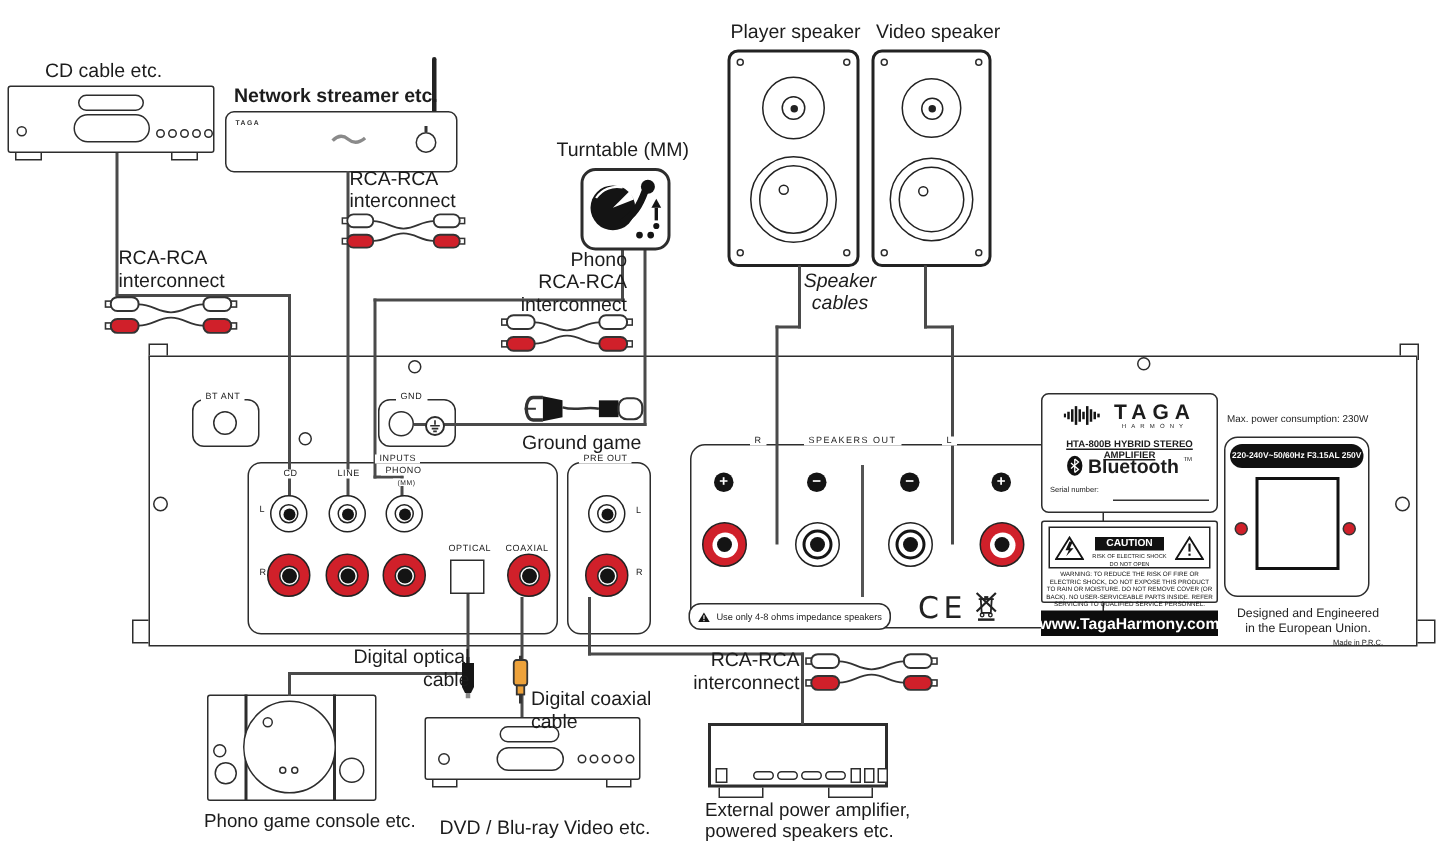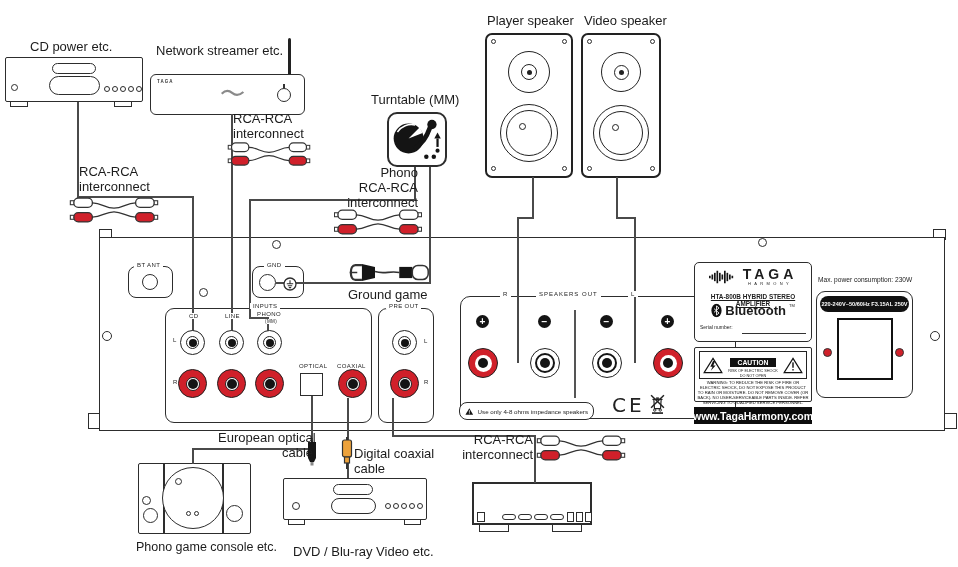--- a/index.html
+++ b/index.html
@@ -122,34 +122,34 @@
 </symbol>
 <symbol id="coaxplug" viewBox="0 0 14 34">
   <line x1="7" y1="0" x2="7" y2="3" stroke="#333" stroke-width="2"></line>
   <rect x="2.5" y="3" width="9" height="17" rx="2" fill="#eda23b" stroke="#333" stroke-width="1.2"></rect>
   <rect x="4.5" y="20" width="5" height="6" fill="#eda23b" stroke="#333" stroke-width="1.2"></rect>
   <rect x="6" y="26" width="2" height="6" fill="#333"></rect>
 </symbol>
 </defs>
 </svg>
 
-<div class="lbl" style="left:30px;top:39px;">CD power etc.</div>
+<div class="lbl" style="left:30px;top:39px;">CD cable etc.</div>
 <div class="box" style="left:5px;top:57px;width:138px;height:45px;border-radius:2px;"></div>
 <div class="slot" style="left:52px;top:63px;width:44px;height:11px;"></div>
 <div class="slot" style="left:49px;top:76px;width:51px;height:19px;"></div>
 <div class="circ" style="left:11px;top:84px;width:7px;height:7px;"></div>
 <div class="circ" style="left:104px;top:86px;width:6px;height:6px;"></div>
 <div class="circ" style="left:112px;top:86px;width:6px;height:6px;"></div>
 <div class="circ" style="left:120px;top:86px;width:6px;height:6px;"></div>
 <div class="circ" style="left:128px;top:86px;width:6px;height:6px;"></div>
 <div class="circ" style="left:136px;top:86px;width:6px;height:6px;"></div>
 <div class="foot" style="left:10px;top:101px;width:18px;height:6px;"></div>
 <div class="foot" style="left:114px;top:101px;width:18px;height:6px;"></div>
 
-<div class="lbl" style="left:156px;top:43px;">Network streamer etc.</div>
+<div class="lbl" style="left:156px;top:56px;font-weight:bold;">Network streamer etc.</div>
 <div class="abs" style="left:288px;top:38px;width:3px;height:38px;background:#222;border-radius:2px;z-index:2;"></div>
 <div class="box" style="left:150px;top:74px;width:155px;height:41px;border-radius:6px;"></div>
 <div class="abs" style="left:157px;top:79px;font-size:4.5px;font-weight:bold;letter-spacing:1px;color:#333;z-index:4;">TAGA</div>
 <svg class="icon" style="left:220px;top:86px;" width="26" height="12">
       <use href="#squiggle"></use>
     </svg>
 <div class="circ" style="left:277px;top:88px;width:14px;height:14px;"></div>
 <div class="abs" style="left:283px;top:84px;width:1.5px;height:4px;background:#333;z-index:4;"></div>
 
 <div class="lbl" style="left:371px;top:92px;">Turntable (MM)</div>
@@ -190,20 +190,24 @@
       </div>
     </div>
 <div class="ring" style="left:593px;top:105px;width:56px;height:56px;">
       <div class="ring2" style="width:44px;height:44px;">
         <div class="ring2" style="width:19px;height:19px;">
           <div style="width:7px;height:7px;border-radius:50%;border:1.5px solid #222;"></div>
         </div>
       </div>
     </div>
 
+<div class="lbl it" style="left:520px;top:179px;width:80px;text-align:center;">
+  <span style="display:block">Speaker</span>
+  <span style="display:block">cables</span>
+</div>
 
 <div class="lbl" style="left:79px;top:164px;">
   <span style="display:block">RCA-RCA</span>
   <span style="display:block">interconnect</span>
 </div>
 <svg class="icon" style="left:68px;top:195px;" width="92" height="30">
       <use href="#rca"></use>
     </svg>
 
 <div class="lbl" style="left:233px;top:111px;">
@@ -230,24 +234,24 @@
 
 <div class="lbl" style="left:455px;top:432px;width:78px;text-align:right;">
   <span style="display:block">RCA-RCA</span>
   <span style="display:block">interconnect</span>
 </div>
 <svg class="icon" style="left:536px;top:433px;" width="90" height="30">
       <use href="#rca"></use>
     </svg>
 
 <div class="lbl" style="left:218px;top:430px;width:95px;text-align:right;">
-  <span style="display:block">European optical</span>
+  <span style="display:block">Digital optical</span>
   <span style="display:block">cable</span>
 </div>
-<div class="lbl" style="left:354px;top:446px;">
+<div class="lbl" style="left:354px;top:458px;">
   <span style="display:block">Digital coaxial</span>
   <span style="display:block">cable</span>
 </div>
 
 <div class="tabc" style="left:99px;top:229px;width:13px;height:11px;"></div>
 <div class="tabc" style="left:933px;top:229px;width:13px;height:11px;"></div>
 <div class="tabc" style="left:88px;top:413px;width:14px;height:16px;"></div>
 <div class="tabc" style="left:943px;top:413px;width:14px;height:16px;"></div>
 <div class="box" style="left:99px;top:237px;width:846px;height:194px;z-index:2;"></div>
 
@@ -414,20 +418,25 @@
 <div class="abs" style="left:697px;top:381px;width:112px;font-size:4.2px;line-height:4.9px;text-align:center;color:#111;z-index:6;">WARNING: TO REDUCE THE RISK OF FIRE OR ELECTRIC SHOCK, DO NOT EXPOSE THIS PRODUCT TO RAIN OR MOISTURE. DO NOT REMOVE COVER (OR BACK). NO USER-SERVICEABLE PARTS INSIDE. REFER SERVICING TO QUALIFIED SERVICE PERSONNEL.</div>
 
 <div class="abs" style="left:694px;top:407px;width:118px;height:17px;background:#0c0c0c;color:#fff;font-size:10.5px;font-weight:600;display:flex;align-items:center;justify-content:center;z-index:6;">www.TagaHarmony.com</div>
 
 <div class="abs" style="left:818px;top:276px;width:95px;font-size:6.6px;color:#222;z-index:6;">Max. power consumption: 230W</div>
 <div class="box nofill" style="left:816px;top:291px;width:97px;height:107px;border-radius:9px;border-width:1.4px;"></div>
 <div class="abs" style="left:820px;top:296px;width:89px;height:16px;background:#111;border-radius:8px;color:#fff;font-size:5.6px;font-weight:700;display:flex;align-items:center;justify-content:center;z-index:6;white-space:nowrap;">220-240V~50/60Hz F3.15AL 250V</div>
 <div class="box" style="left:837px;top:318px;width:56px;height:62px;border-width:2.4px;border-color:#111;z-index:6;"></div>
 <div class="abs" style="left:823px;top:348px;width:9px;height:9px;border-radius:50%;background:#d0202a;border:1px solid #333;z-index:6;"></div>
 <div class="abs" style="left:895px;top:348px;width:9px;height:9px;border-radius:50%;background:#d0202a;border:1px solid #333;z-index:6;"></div>
+<div class="abs" style="left:822px;top:404px;width:100px;text-align:center;font-size:8.2px;line-height:10px;color:#222;z-index:6;">
+  <span style="display:block">Designed and Engineered</span>
+  <span style="display:block">in the European Union.</span>
+  <span style="display:block;font-size:5px;text-align:right;">Made in P.R.C.</span>
+</div>
 
 <div class="wire" style="left:77px;top:102px;width:2px;height:95px;"></div>
 <div class="wire" style="left:77px;top:196px;width:117px;height:2px;"></div>
 <div class="wire" style="left:192px;top:196px;width:2px;height:136px;"></div>
 <div class="wire" style="left:231px;top:114px;width:2px;height:218px;"></div>
 <div class="wire" style="left:414px;top:166px;width:2px;height:35px;"></div>
 <div class="wire" style="left:249px;top:199px;width:167px;height:2px;"></div>
 <div class="wire" style="left:249px;top:199px;width:2px;height:120px;"></div>
 <div class="wire" style="left:249px;top:317px;width:20px;height:2px;"></div>
 <div class="wire" style="left:267px;top:317px;width:2px;height:15px;"></div>
@@ -483,14 +492,18 @@
 <div class="box" style="left:477px;top:512px;width:8px;height:10px;border-width:1.3px;z-index:4;"></div>
 <div class="slot" style="left:502px;top:514px;width:14px;height:6px;"></div>
 <div class="slot" style="left:518px;top:514px;width:14px;height:6px;"></div>
 <div class="slot" style="left:534px;top:514px;width:14px;height:6px;"></div>
 <div class="slot" style="left:550px;top:514px;width:14px;height:6px;"></div>
 <div class="box" style="left:567px;top:512px;width:7px;height:10px;border-width:1.3px;z-index:4;"></div>
 <div class="box" style="left:576px;top:512px;width:7px;height:10px;border-width:1.3px;z-index:4;"></div>
 <div class="box" style="left:585px;top:512px;width:7px;height:10px;border-width:1.3px;z-index:4;"></div>
 <div class="foot" style="left:479px;top:524px;width:30px;height:8px;"></div>
 <div class="foot" style="left:552px;top:524px;width:30px;height:8px;"></div>
+<div class="lbl" style="left:470px;top:533px;width:125px;text-align:center;font-size:12.5px;line-height:14px;">
+  <span style="display:block">External power amplifier,</span>
+  <span style="display:block">powered speakers etc.</span>
+</div>
 
 </div>
 
 </body></html>

